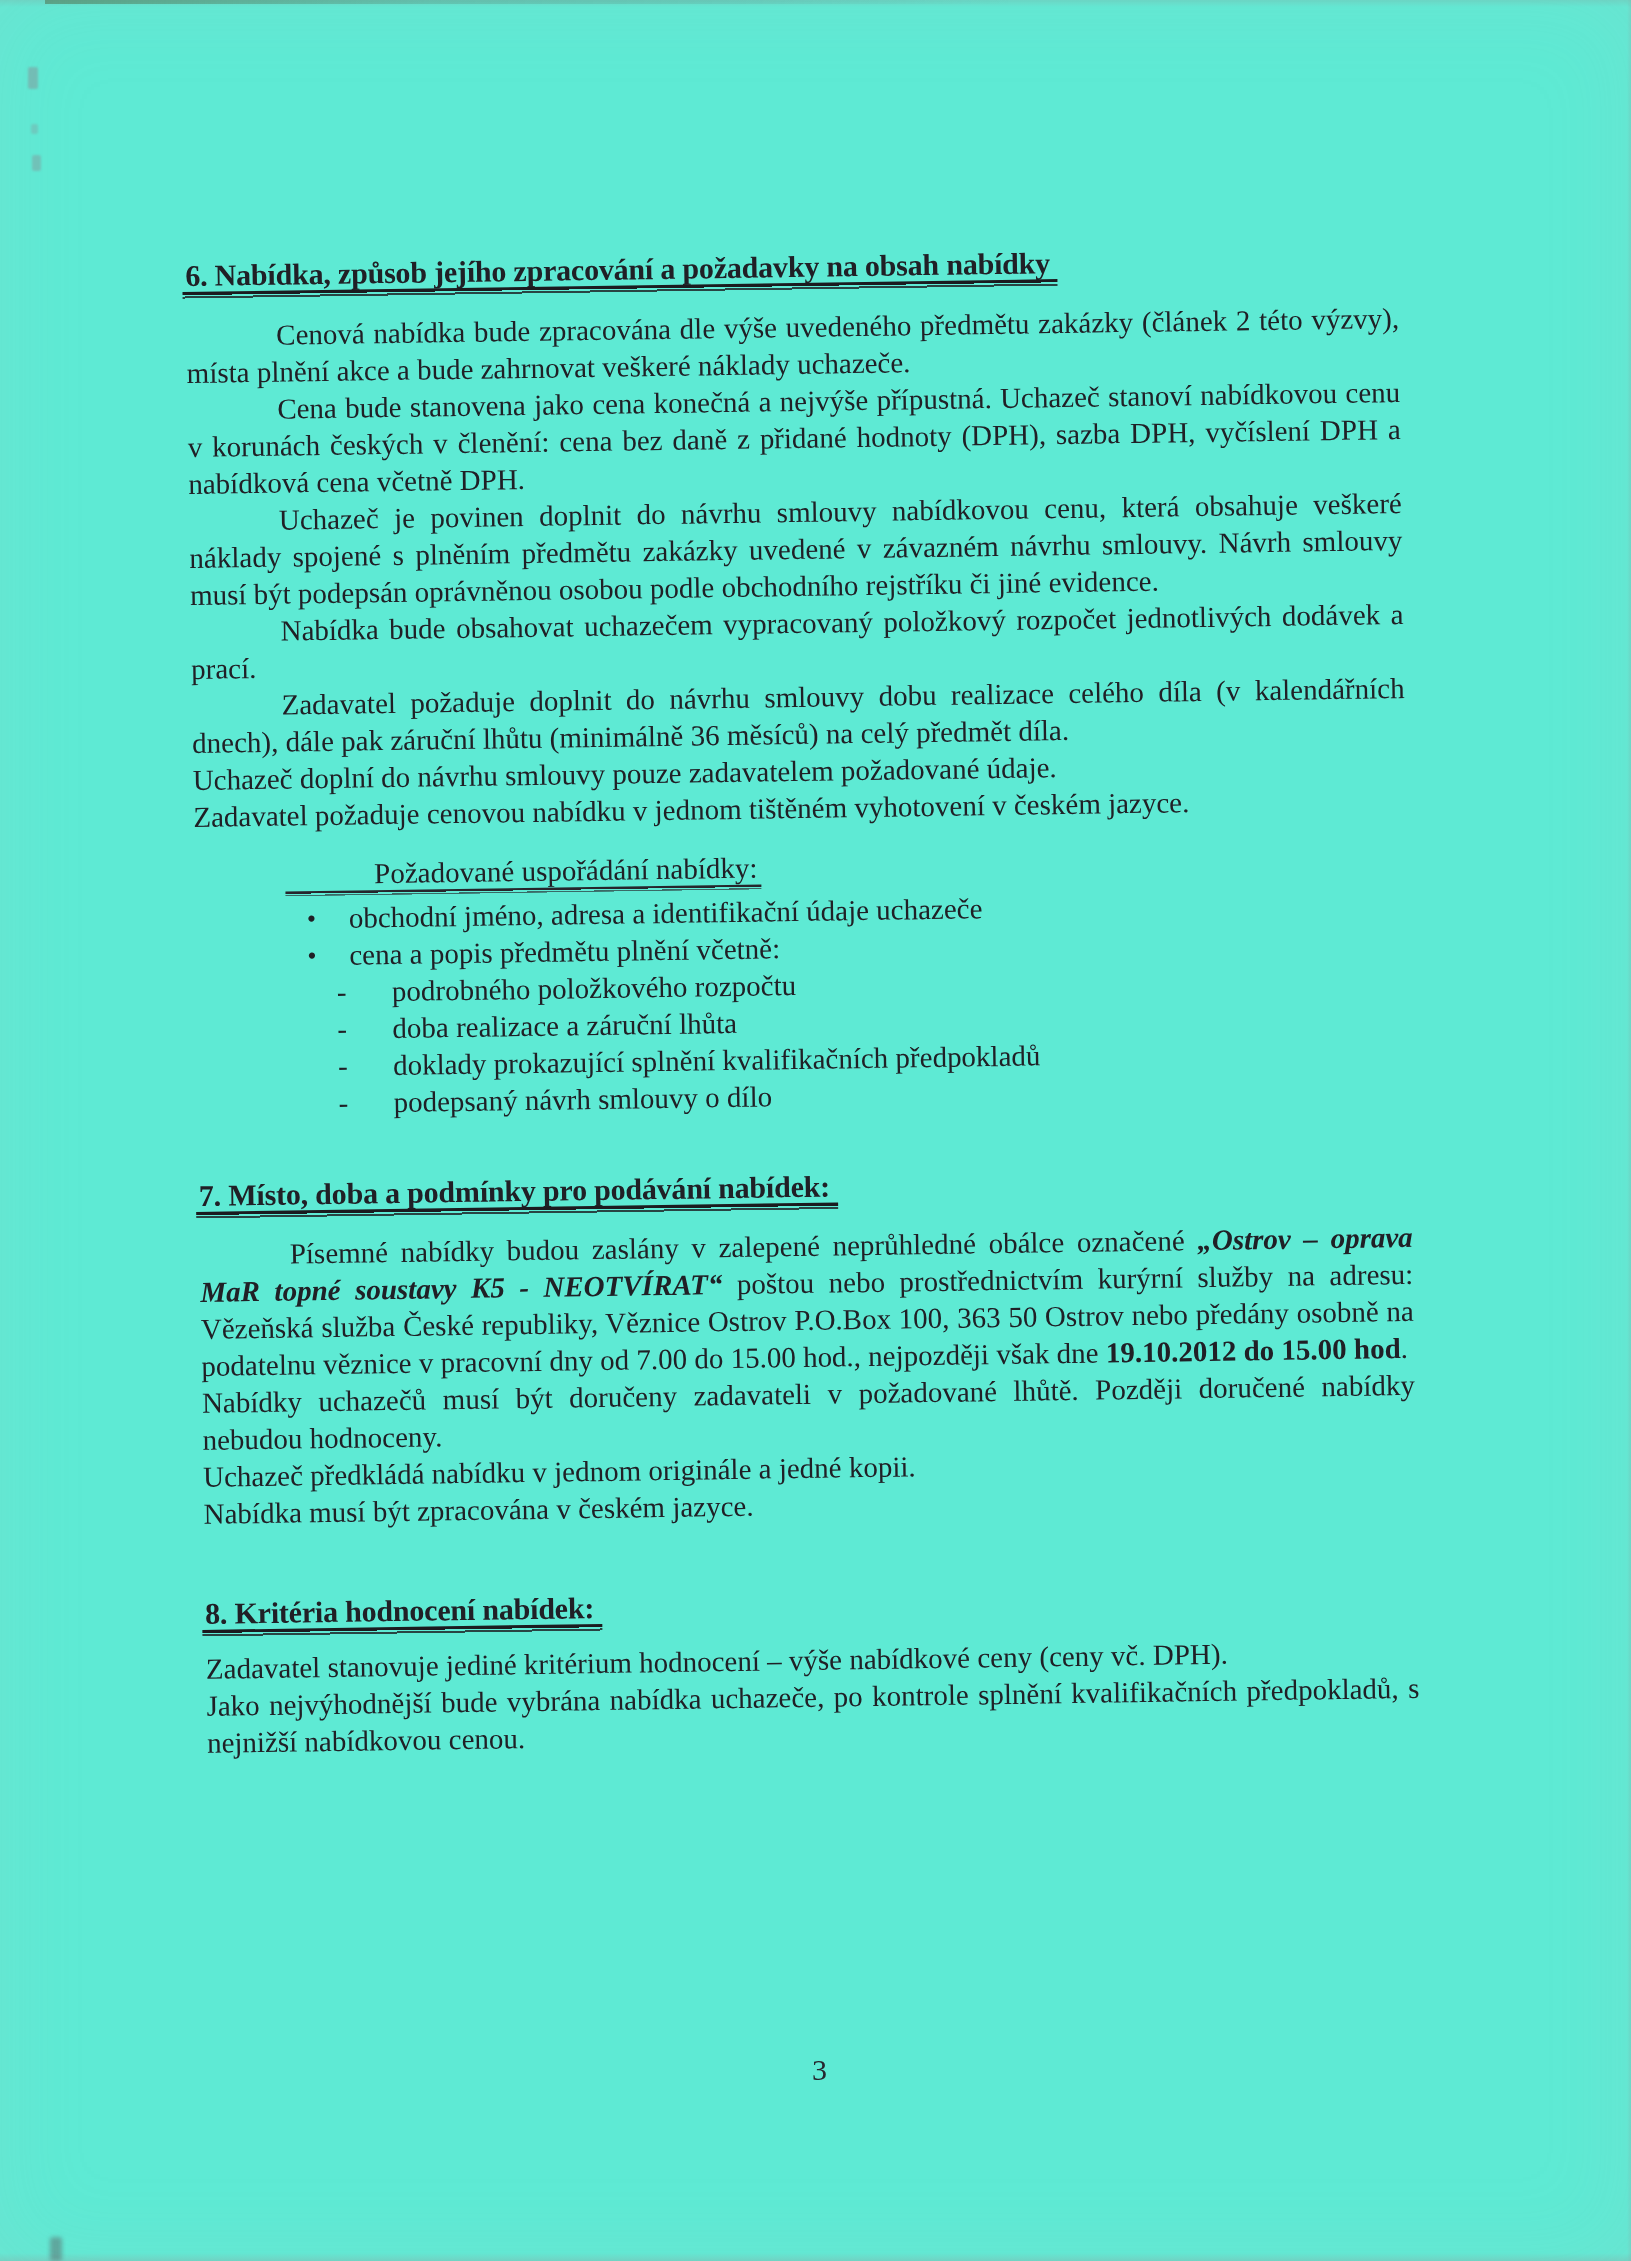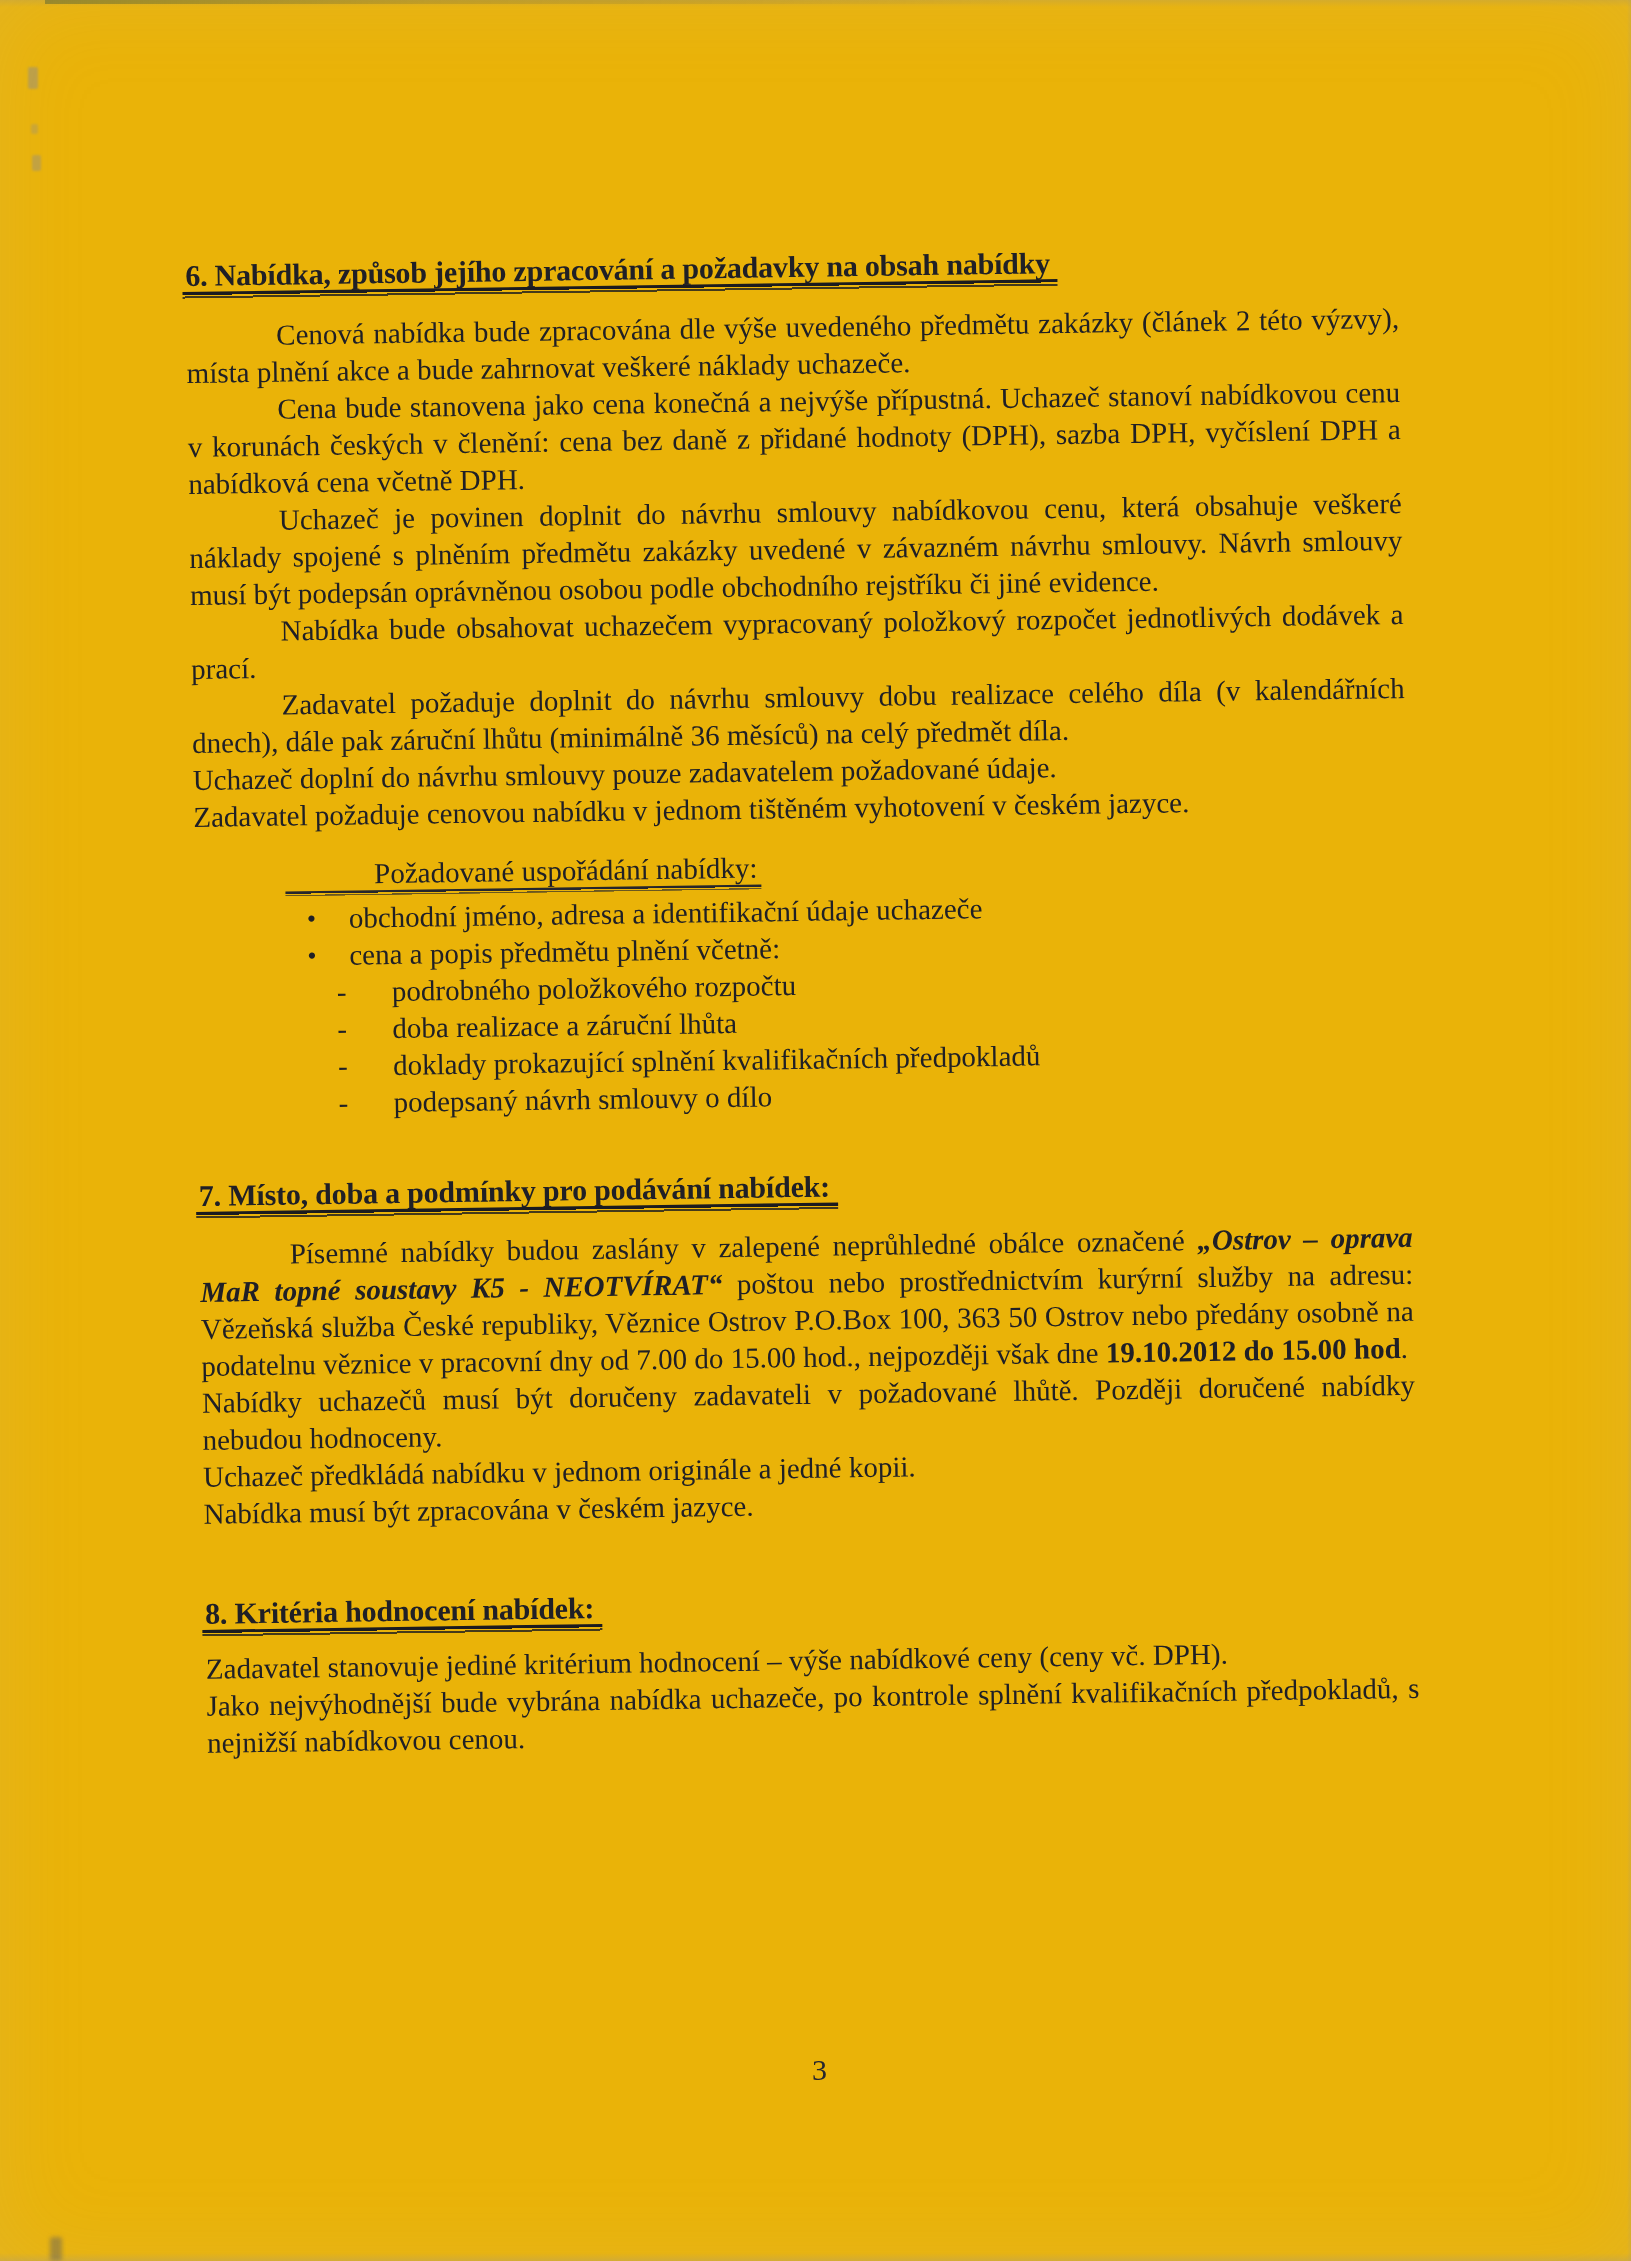--- a/index.html
+++ b/index.html
@@ -1,21 +1,21 @@
 <!DOCTYPE html>
 <html lang="cs" style="font-size:10.3px"><head>
 <meta charset="utf-8">
 <style>
   html, body { margin: 0; padding: 0; background: #ffffff; }
 
   .page {
     position: relative;
     width: 1631px;
     height: 2261px;
-    background: #eab308;
+    background: #5eead4;
     overflow: hidden;
     font-family: "Liberation Serif", "DejaVu Serif", serif;
     color: #202026;
     box-shadow: inset 0 0 90px rgba(190,190,190,0.14);
   }
 
   
   .edge-top {
     position: absolute; top: 0; left: 0; right: 0; height: 6.5px;
     background: linear-gradient(to bottom, rgba(140,140,140,0.20), rgba(140,140,140,0));

